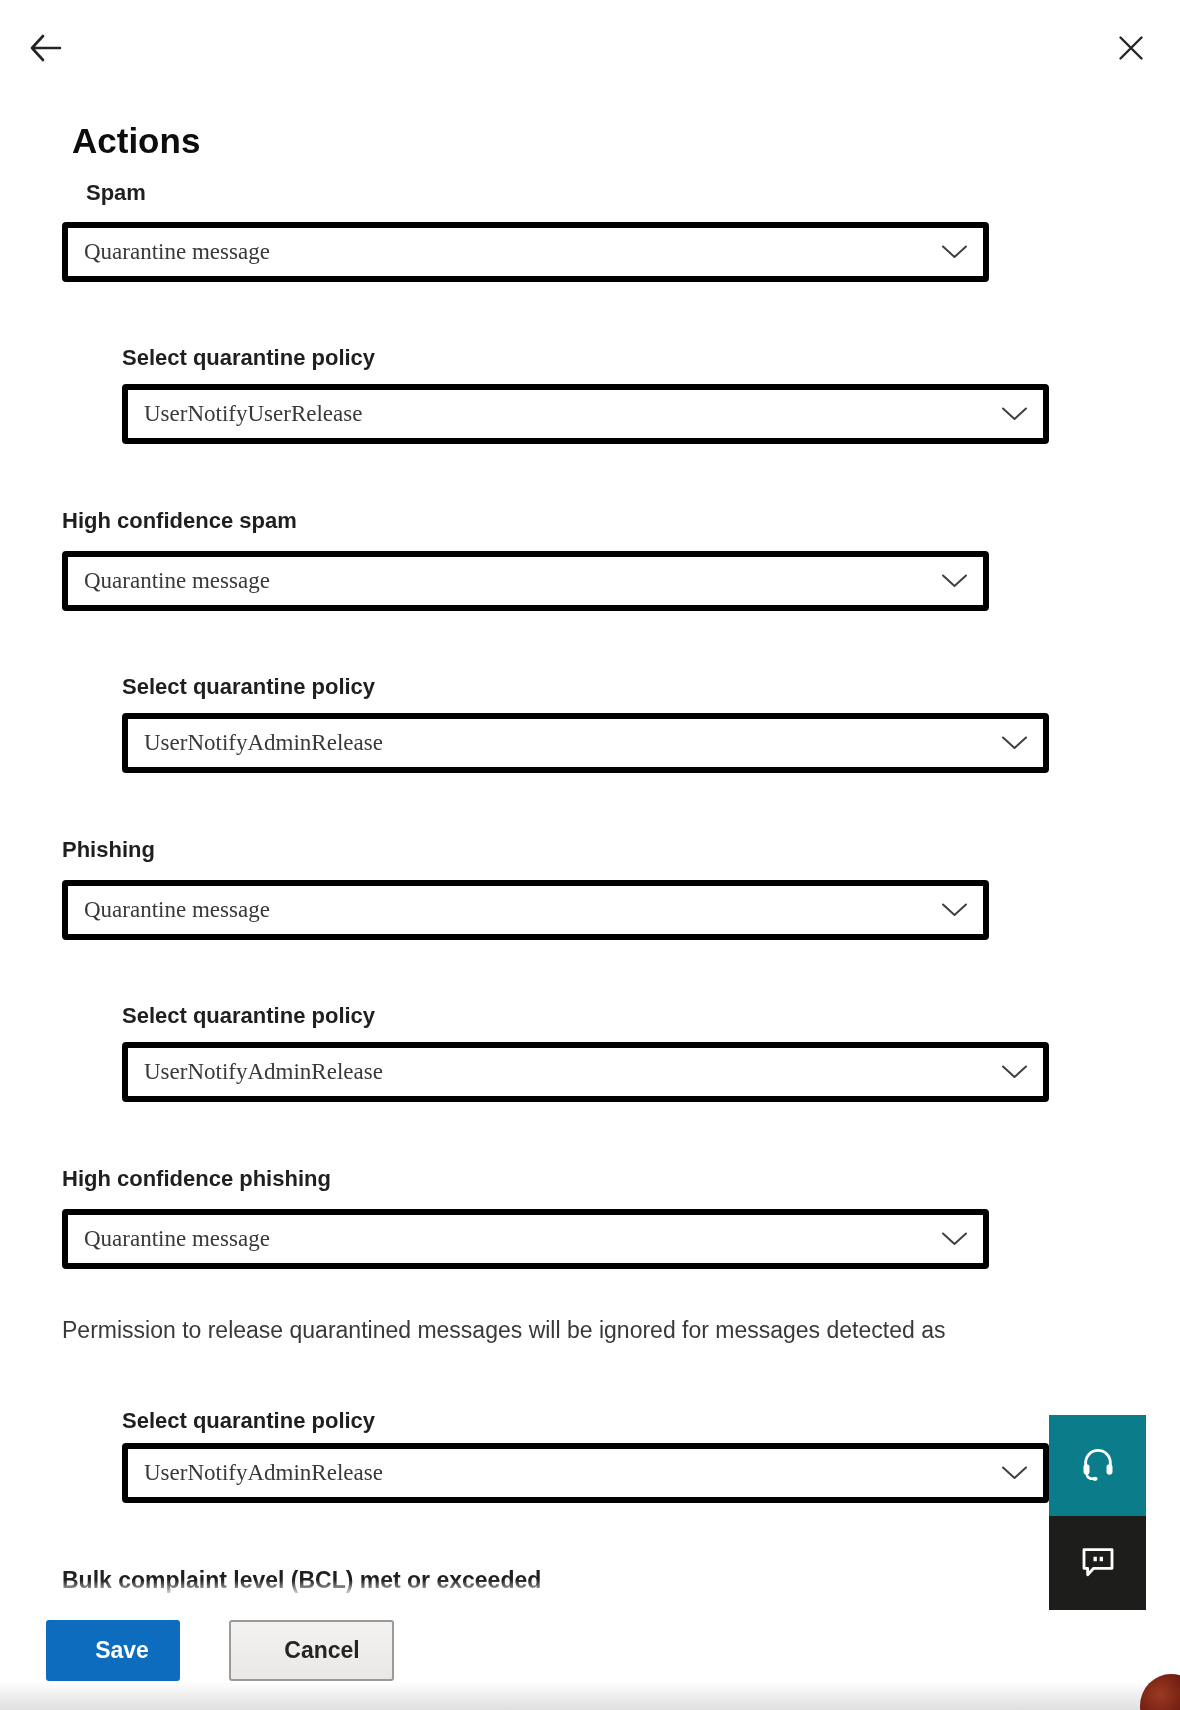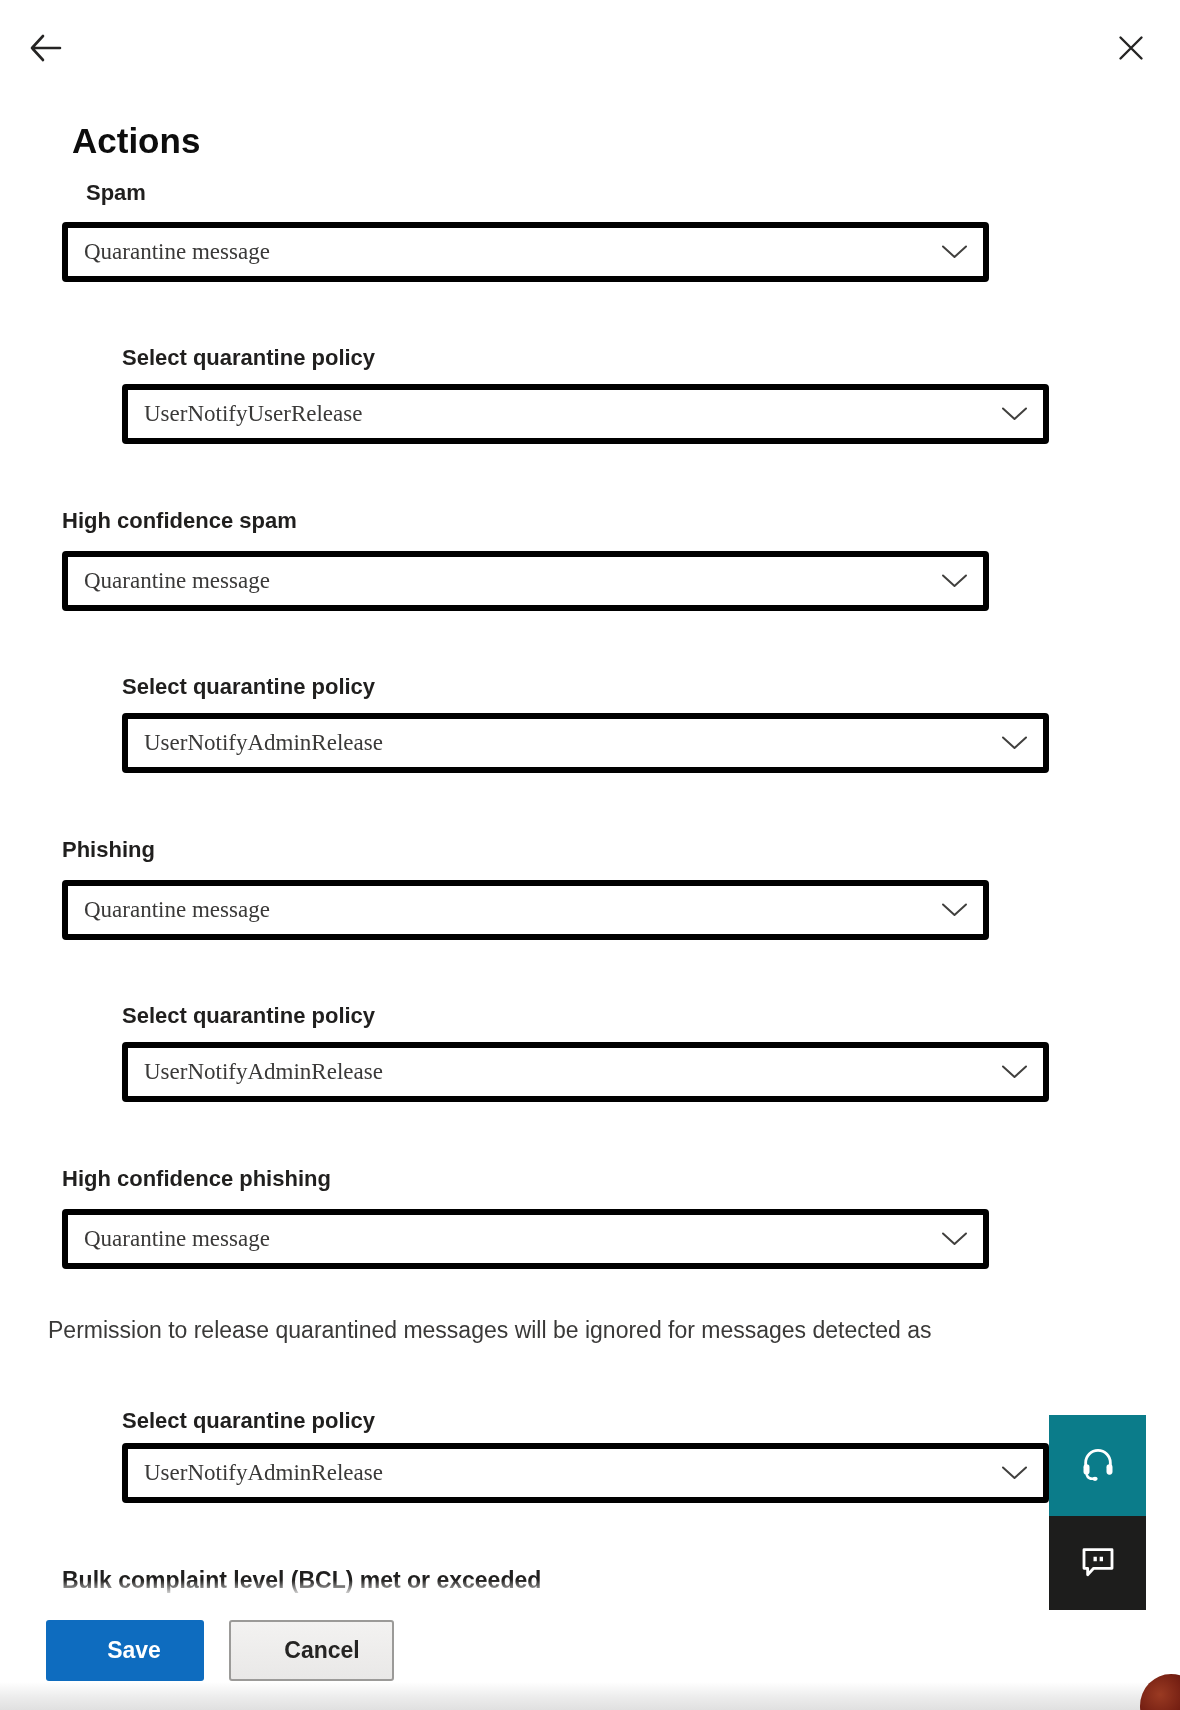--- a/index.html
+++ b/index.html
@@ -62,21 +62,21 @@
   }
   .dd .chev {
     position: absolute;
     right: 15px;
     top: 50%;
     transform: translateY(-50%);
     line-height: 0;
   }
   .note {
     position: absolute;
-    left: 48px;
+    left: 62px;
     top: 1312px;
     font-size: 23px;
     line-height: 37px;
     color: #3a3938;
     white-space: nowrap;
   }
   .trunc {
     position: absolute;
     left: 62px;
     top: 1567px;
@@ -104,21 +104,21 @@
     font-family: "Liberation Sans", sans-serif;
     font-size: 23px;
     font-weight: 600;
     display: flex;
     align-items: center;
     justify-content: center;
     cursor: pointer;
   }
   .btn.save {
     left: 46px;
-    width: 158px;
+    width: 134px;
     background: #0e6cbf;
     border: none;
     color: #ffffff;
     padding-left: 24px;
   }
   .btn.cancel {
     left: 229px;
     width: 165px;
     background: linear-gradient(180deg, #f3f2f1 0%, #e9e8e7 100%);
     border: 2px solid #9b9a98;

